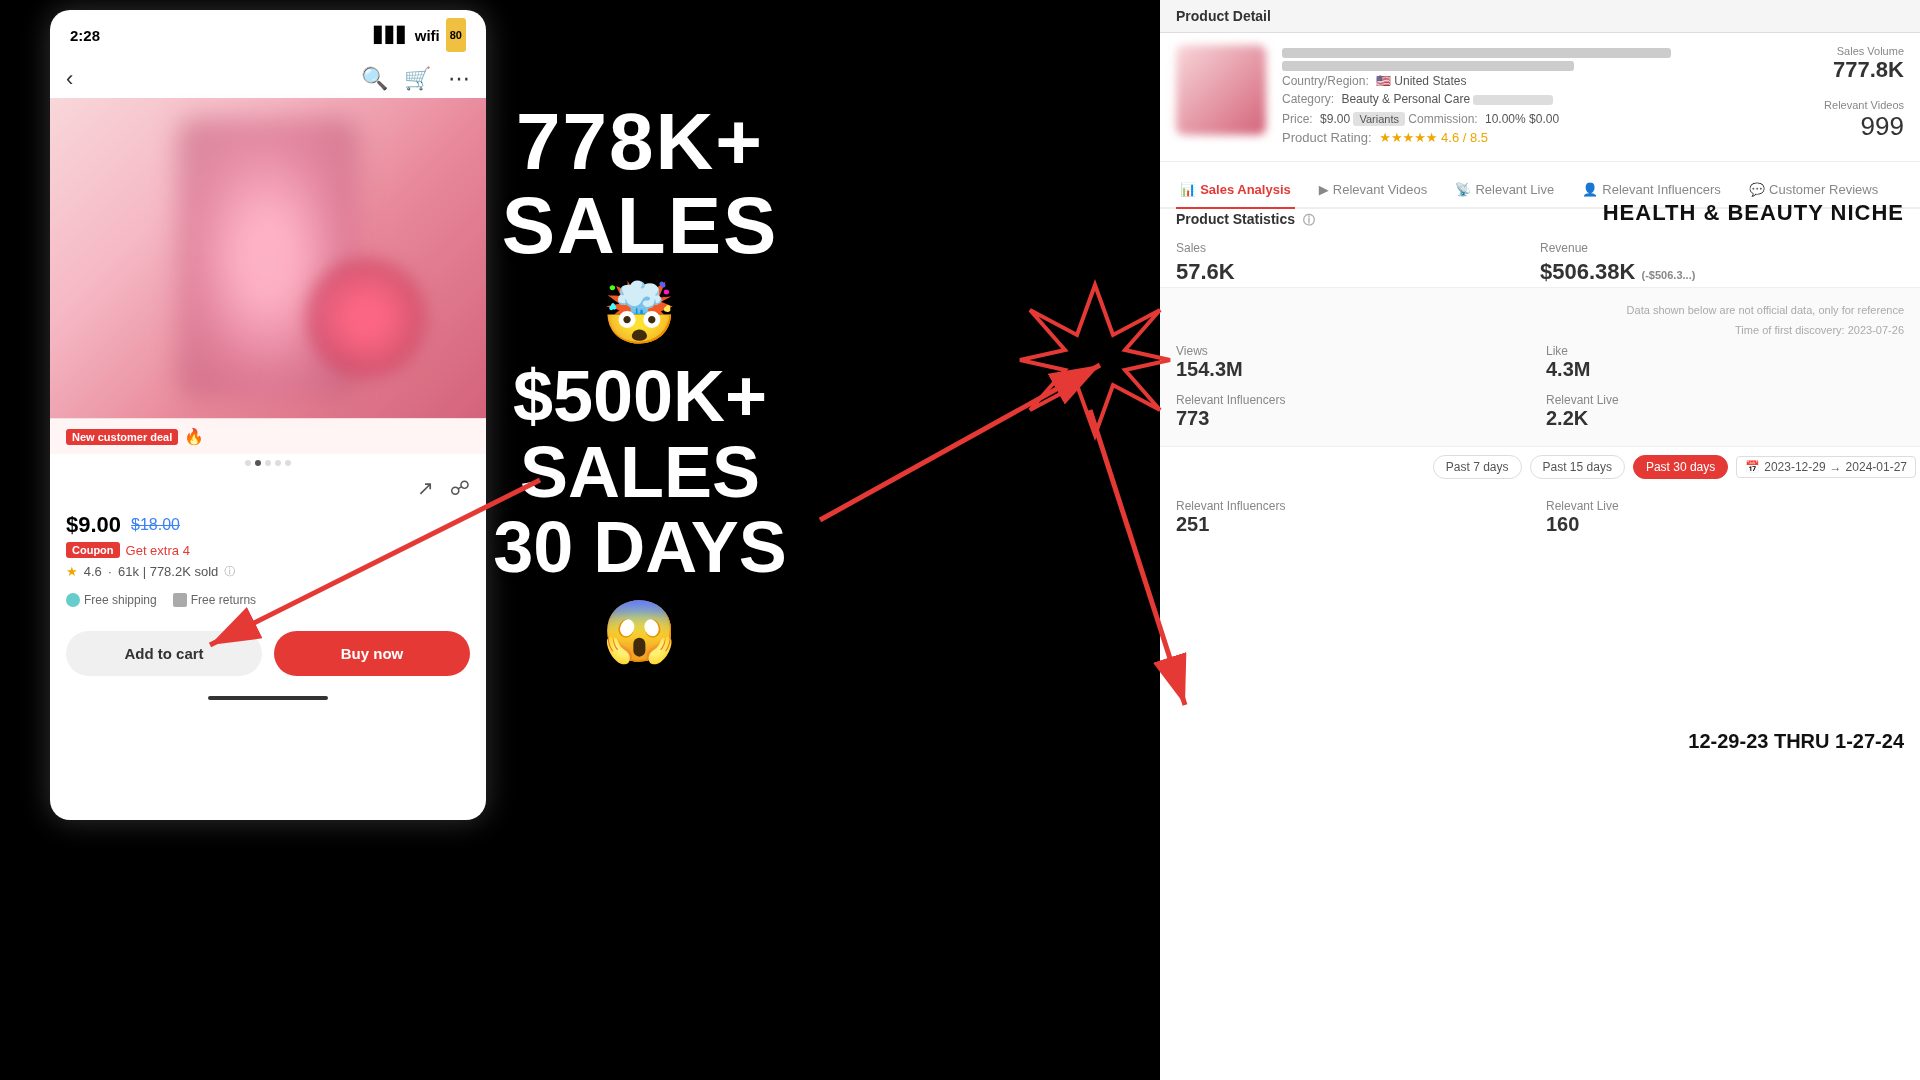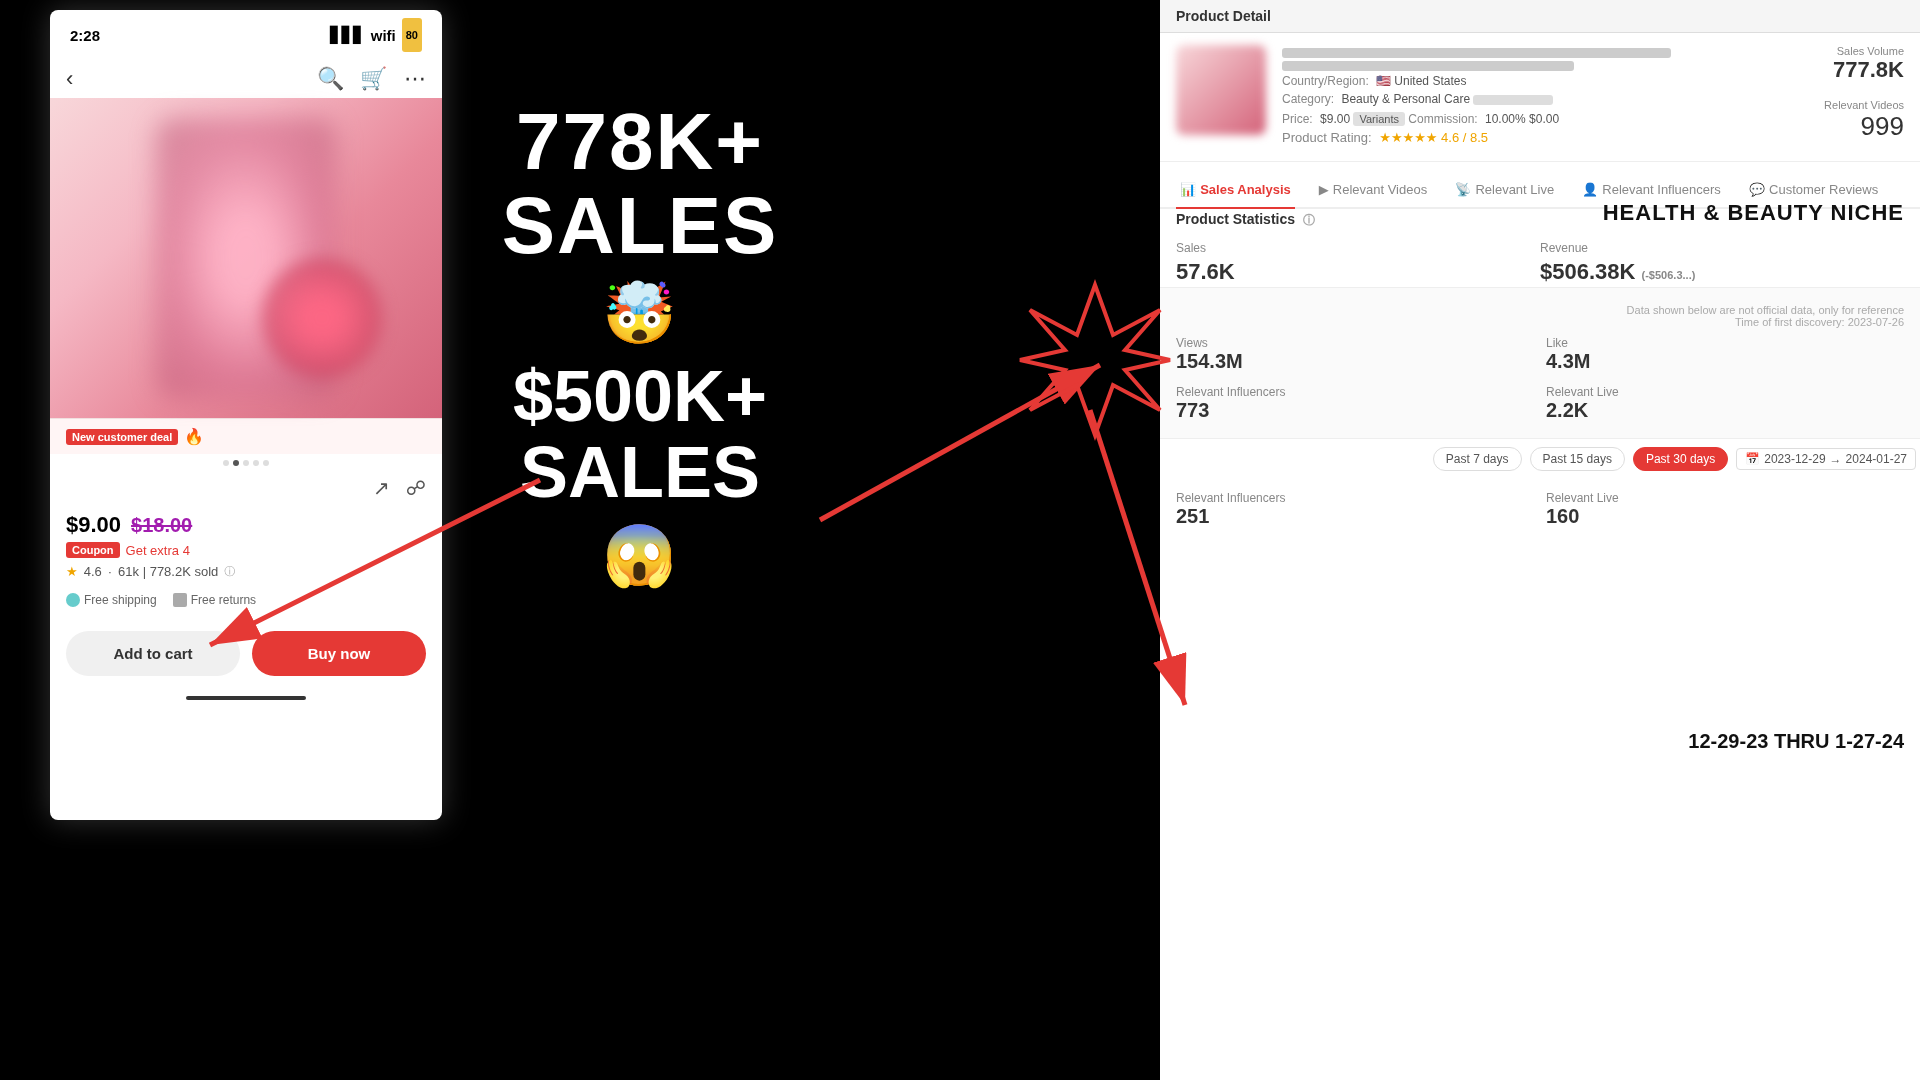--- a/index.html
+++ b/index.html
@@ -10,24 +10,24 @@
       font-family: Arial, sans-serif;
       overflow: hidden;
       position: relative;
     }
 
     
     .phone-panel {
       position: absolute;
       left: 50px;
       top: 10px;
-      width: 392px;
+      width: 436px;
       height: 810px;
       background: #fff;
-      border-radius: 8px;
+      border-radius: 20px;
       overflow: hidden;
       box-shadow: 0 0 30px rgba(255,255,255,0.2);
     }
 
     .phone-status-bar {
       display: flex;
       justify-content: space-between;
       align-items: center;
       padding: 8px 20px;
       font-size: 15px;
@@ -151,24 +151,23 @@
       gap: 10px;
     }
 
     .current-price {
       font-size: 22px;
       font-weight: 700;
       color: #000;
     }
 
     .original-price {
-      font-size: 20px;
-      color: #a21caf;
+      font-size: 16px;
+      color: #3b82f6;
       text-decoration: line-through;
-      font-weight: bold;
     }
 
     .coupon-row {
       display: flex;
       align-items: center;
       gap: 6px;
       margin-top: 4px;
     }
 
     .coupon-badge {
@@ -458,20 +457,21 @@
     .secondary-stats {
       padding: 16px;
       border-bottom: 1px solid #eee;
       background: #fafafa;
     }
 
     .sec-notice {
       font-size: 11px;
       color: #aaa;
       text-align: right;
+      margin-bottom: 8px;
     }
 
     .sec-grid {
       display: grid;
       grid-template-columns: 1fr 1fr;
       gap: 12px;
     }
 
     .sec-item-label {
       font-size: 12px;
@@ -630,20 +630,21 @@
 
   <div class="phone-home-bar"></div>
 </div>
 
 <div class="center-overlay">
   <div class="big-stat">778K+</div>
   <div class="big-stat">SALES</div>
   <div class="emoji-line">🤯</div>
   <div class="big-stat-2">$500K+</div>
   <div class="big-stat-2">SALES</div>
+  <div class="big-stat-2">30 DAYS</div>
   <div class="emoji-line">😱</div>
 </div>
 
 <div class="product-detail-panel">
   <div class="panel-header">Product Detail</div>
 
   <div class="product-info-row">
     <div class="product-thumb"></div>
     <div class="product-meta">
 

